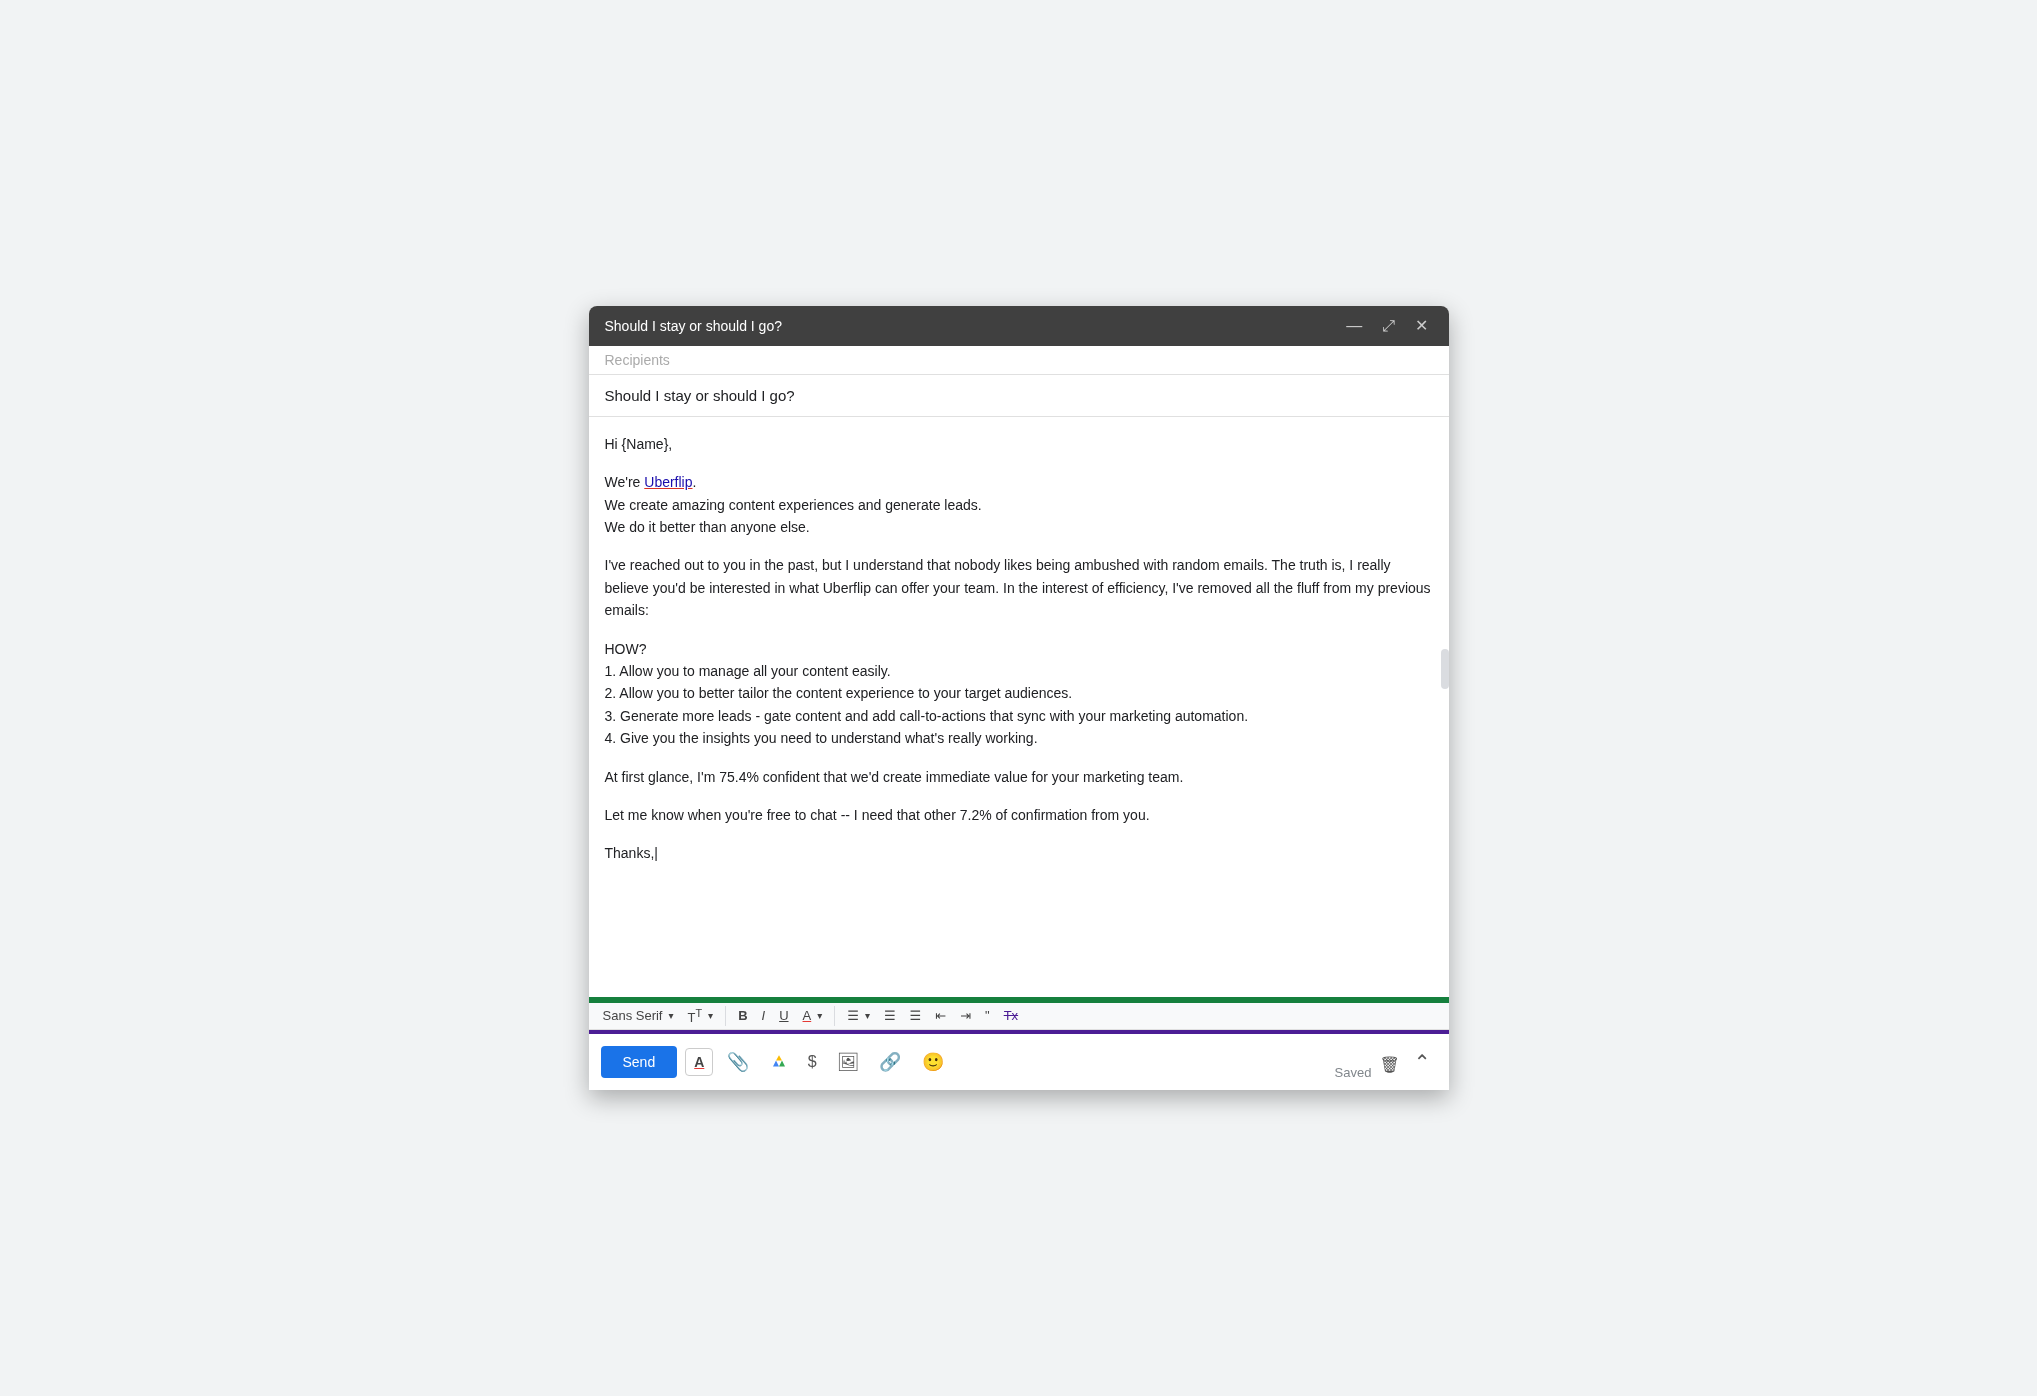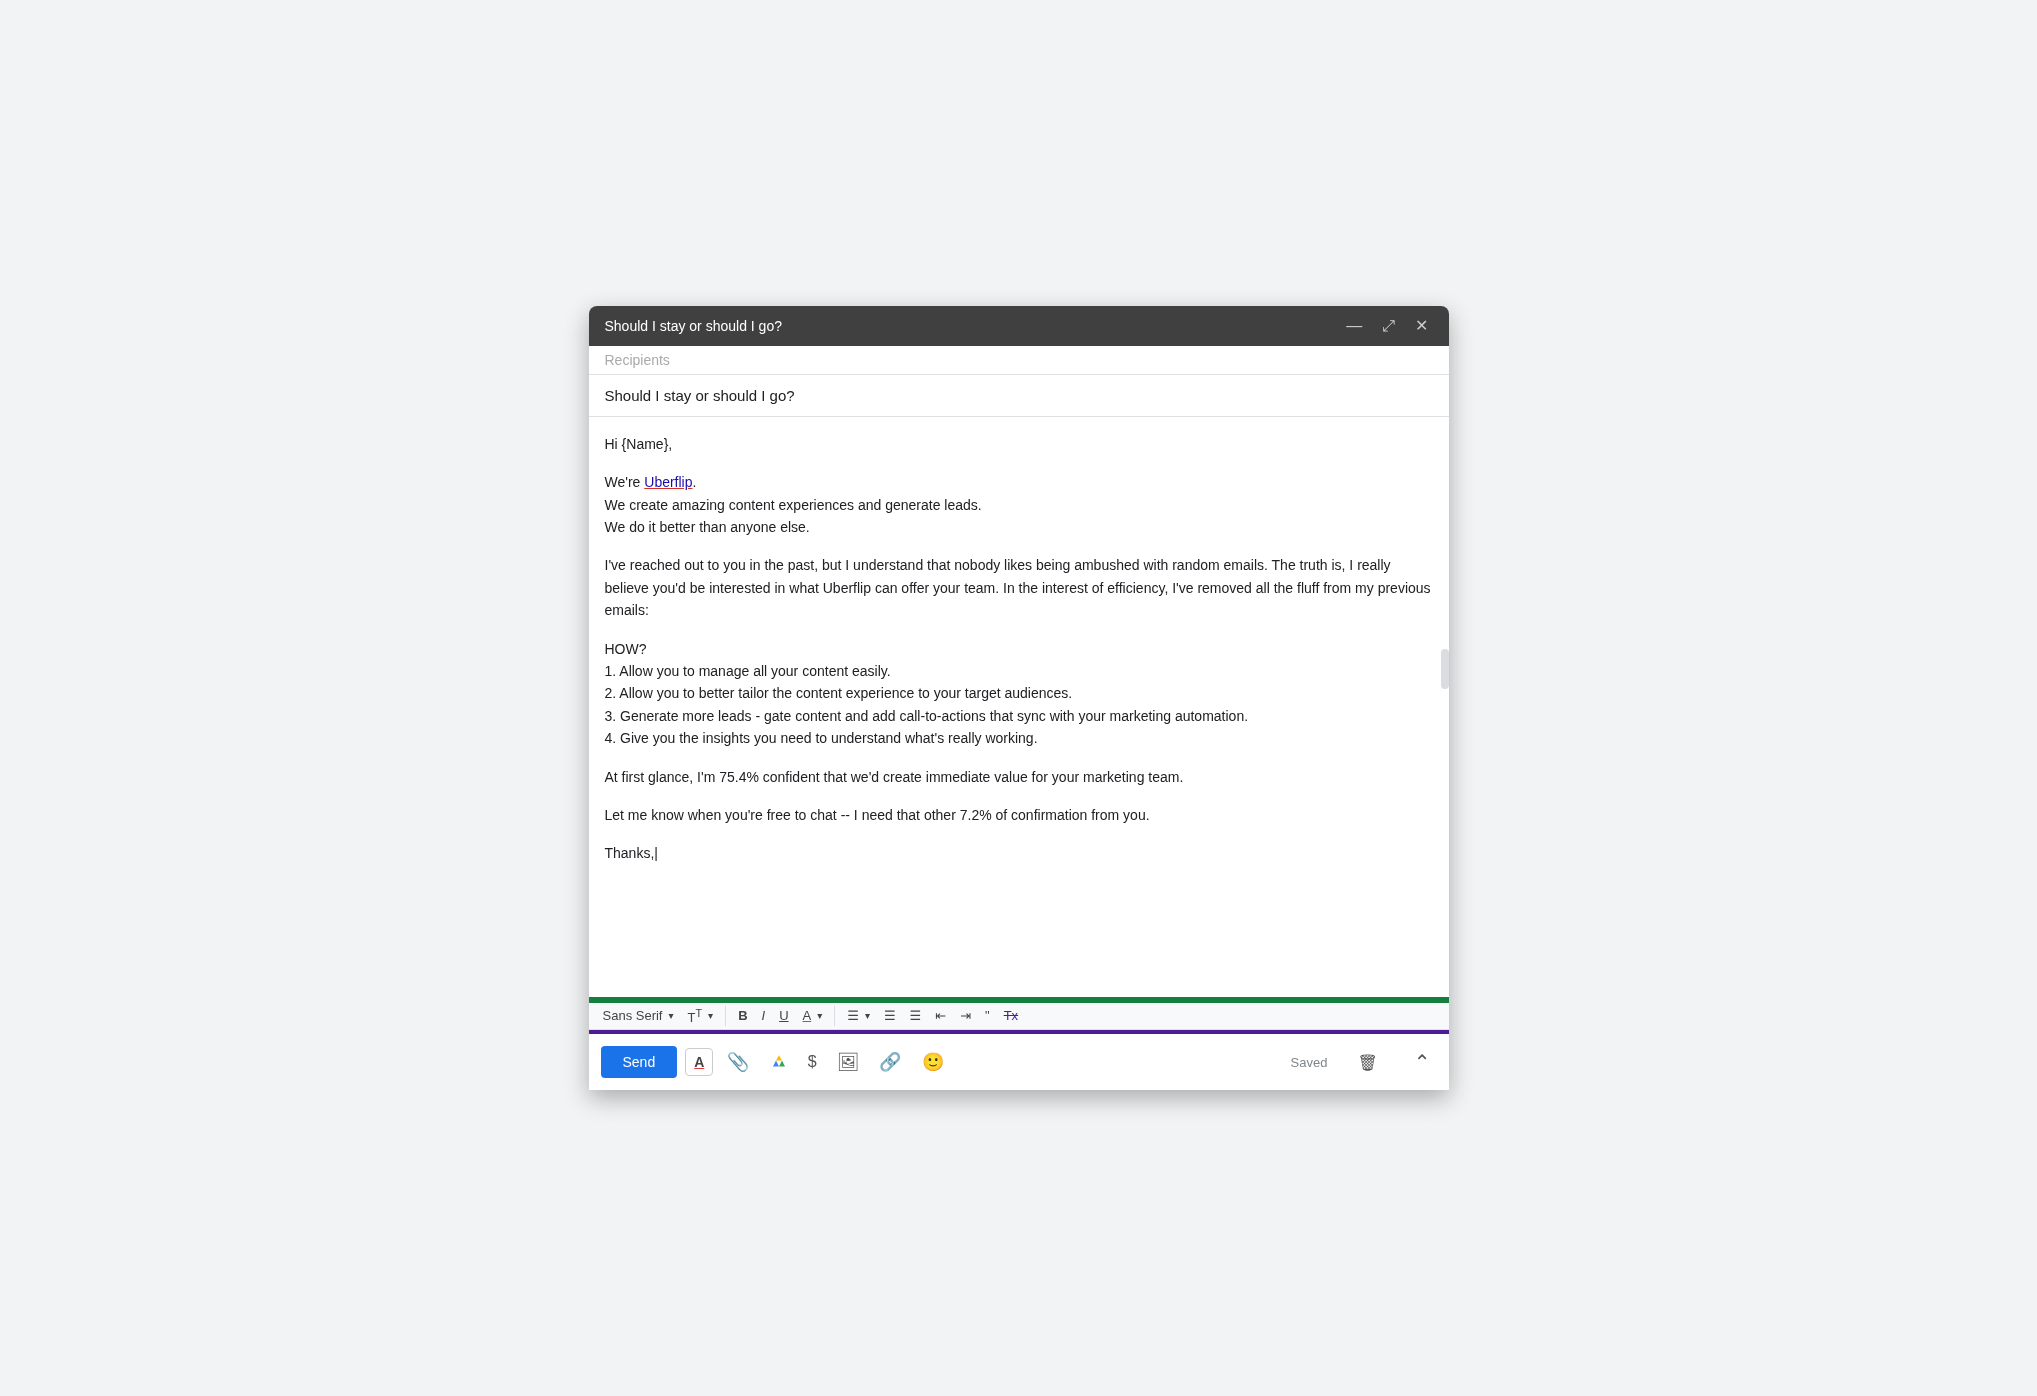--- a/index.html
+++ b/index.html
@@ -206,22 +206,22 @@
       color: #555;
       font-size: 13px;
       padding: 5px 8px;
       border-radius: 4px;
       display: flex;
       align-items: center;
     }
 
     .bottom-right {
       display: flex;
-      align-items: center;
-      gap: 24px;
+      align-items: flex-end;
+      gap: 2px;
     }
 
     .saved-text {
       color: #80868b;
       font-size: 13px;
     }
 
     .delete-btn {
       border: none;
       background: none;

